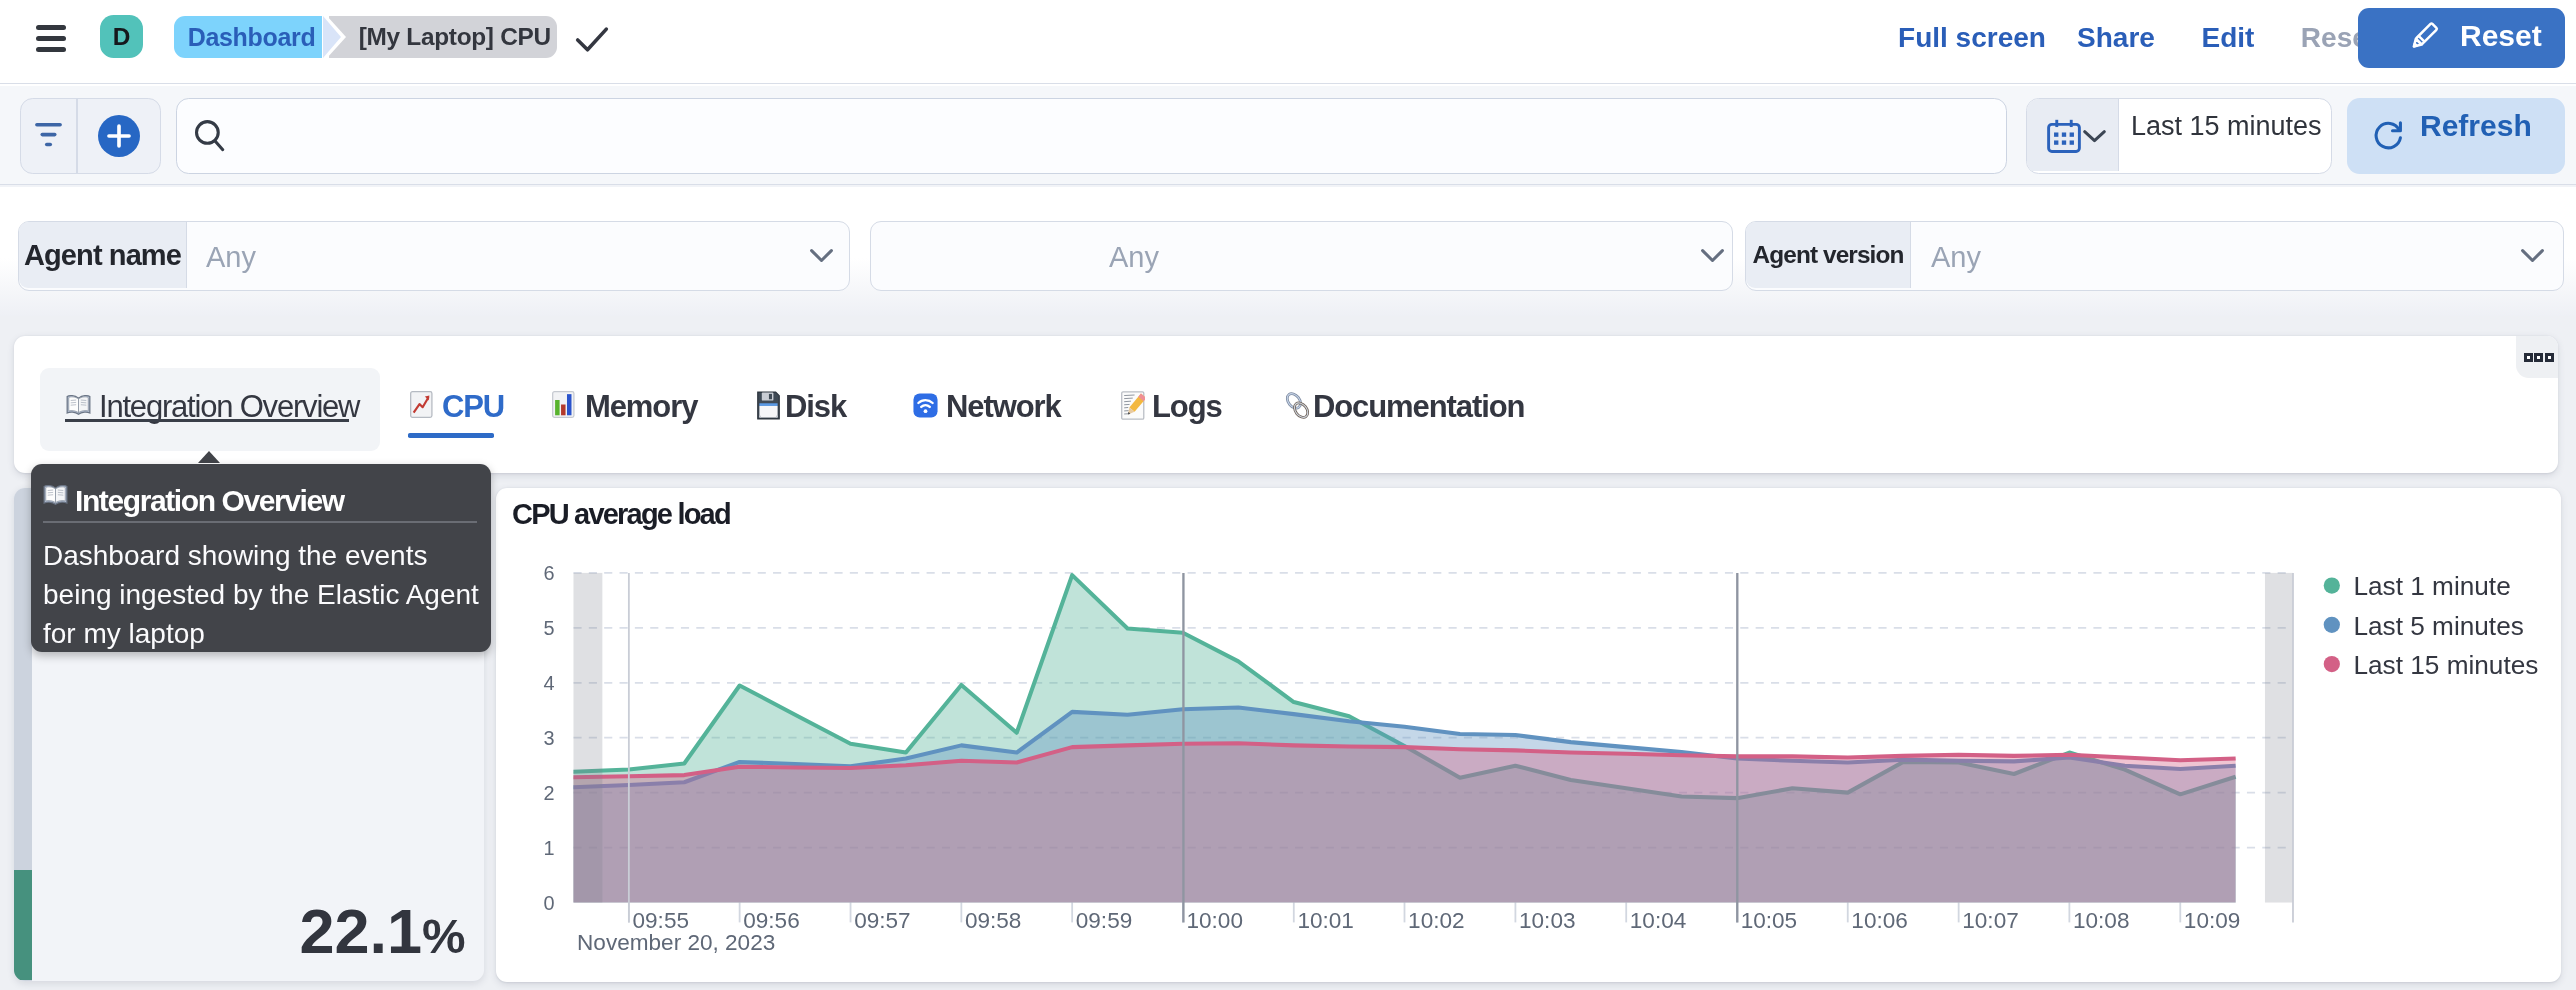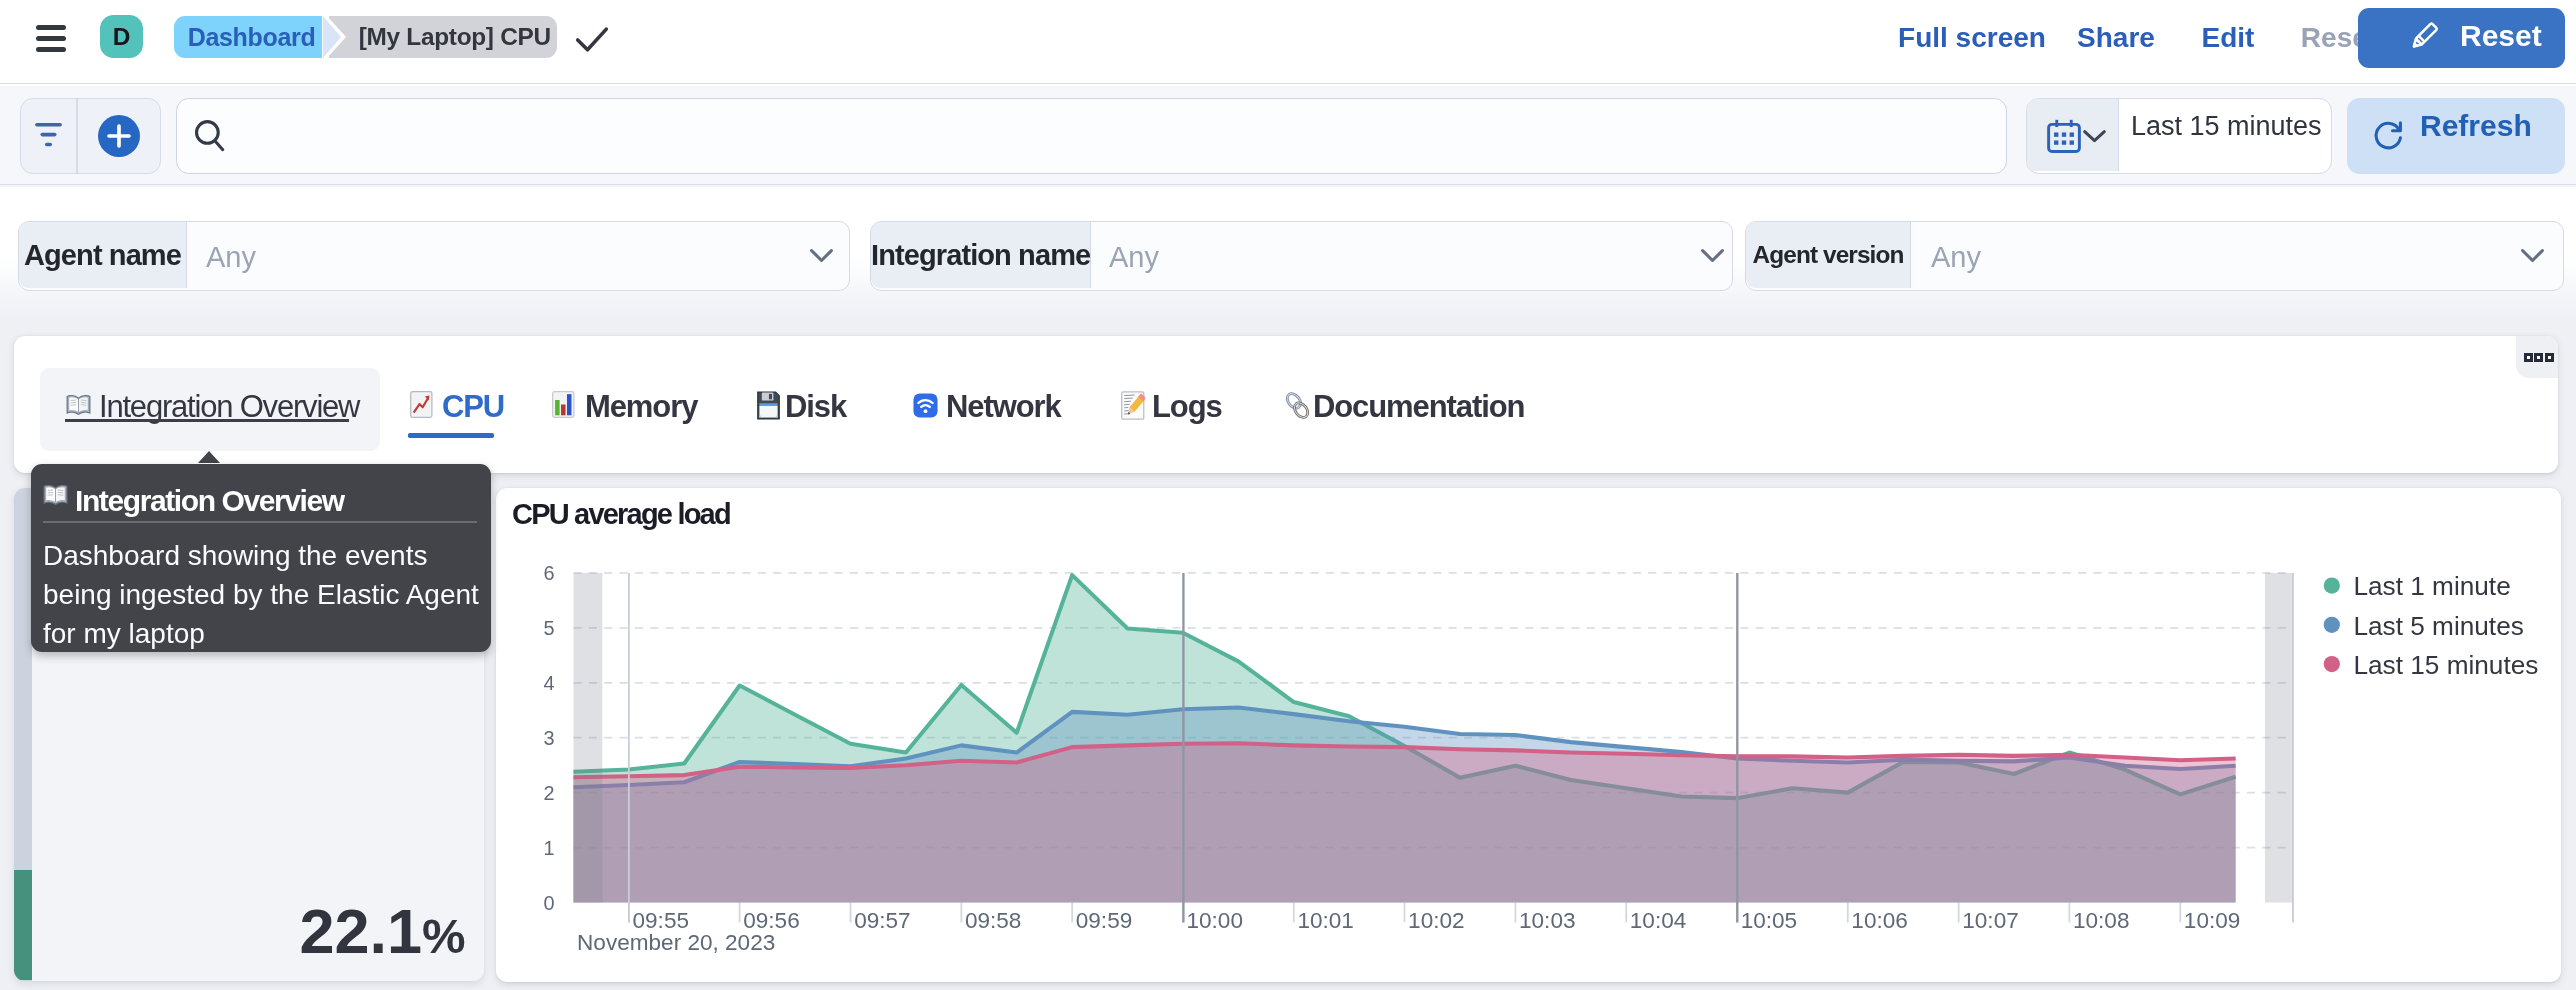--- a/index.html
+++ b/index.html
@@ -150,21 +150,20 @@
 
   <div class="abs" id="filtersec"></div>
   <div class="abs pill" style="left:18px; width:832px;">
     <div class="pilllabel" style="width:168px; line-height:66px; text-align:center;">Agent name</div>
     <div class="pillany" style="left:187px;">Any</div>
     <svg class="pillchev" style="left:789px;" width="27" height="18" viewBox="0 0 30 20">
         <path d="M4 4 L15 15 L26 4" fill="none" stroke="#656f80" stroke-width="3.4" stroke-linecap="round" stroke-linejoin="round"></path>
       </svg>
   </div>
   <div class="abs pill" style="left:870px; width:863px;">
-    <div class="pilllabel" style="width:220px; line-height:66px; text-align:center;">Integration name</div>
     <div class="pillany" style="left:238px;">Any</div>
     <svg class="pillchev" style="left:828px;" width="27" height="18" viewBox="0 0 30 20">
         <path d="M4 4 L15 15 L26 4" fill="none" stroke="#656f80" stroke-width="3.4" stroke-linecap="round" stroke-linejoin="round"></path>
       </svg>
   </div>
   <div class="abs pill" style="left:1745px; width:819px;">
     <div class="pilllabel" style="width:165px; line-height:66px; text-align:center; font-size:24.4px;">Agent version</div>
     <div class="pillany" style="left:185px;">Any</div>
     <svg class="pillchev" style="left:773px;" width="27" height="18" viewBox="0 0 30 20">
         <path d="M4 4 L15 15 L26 4" fill="none" stroke="#656f80" stroke-width="3.4" stroke-linecap="round" stroke-linejoin="round"></path>

